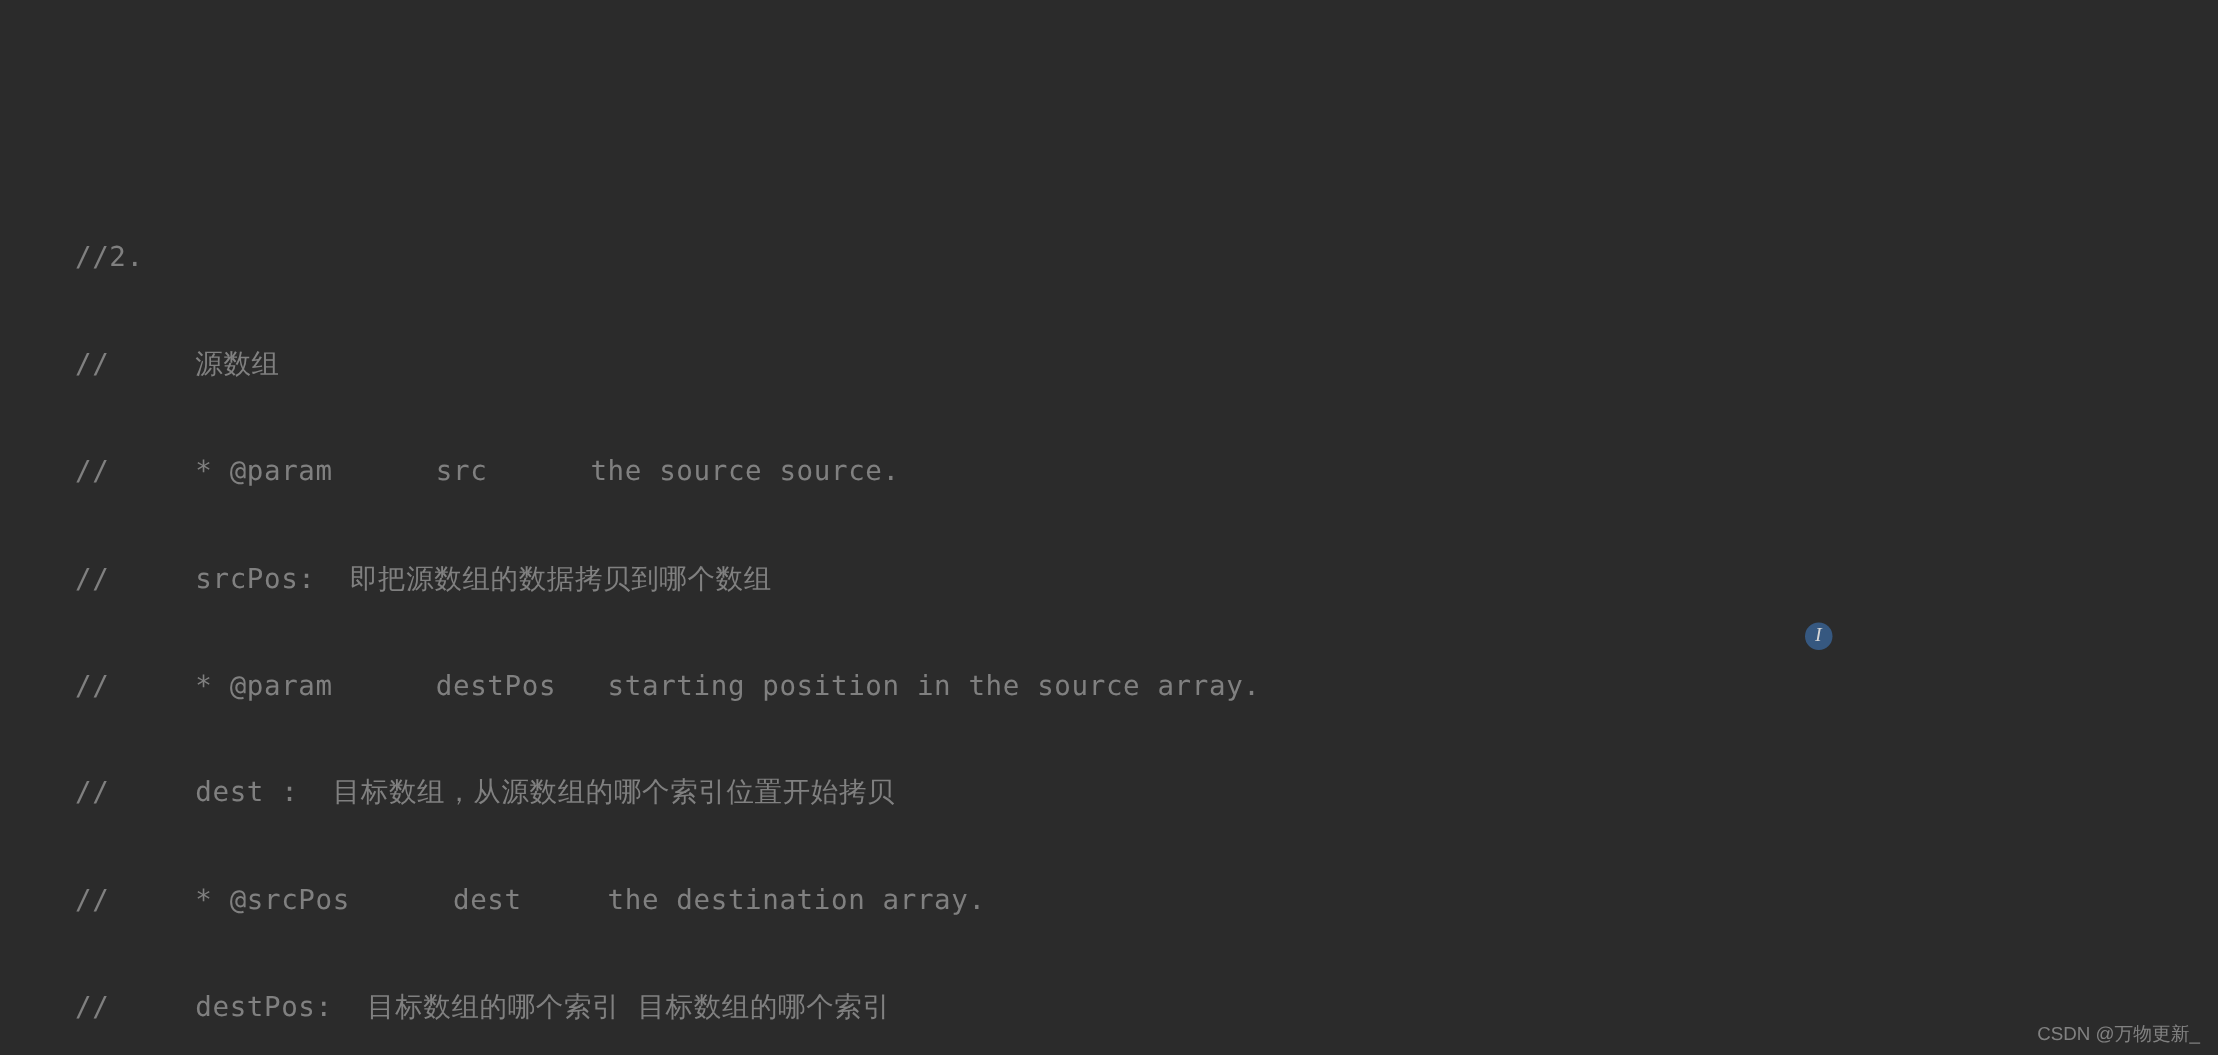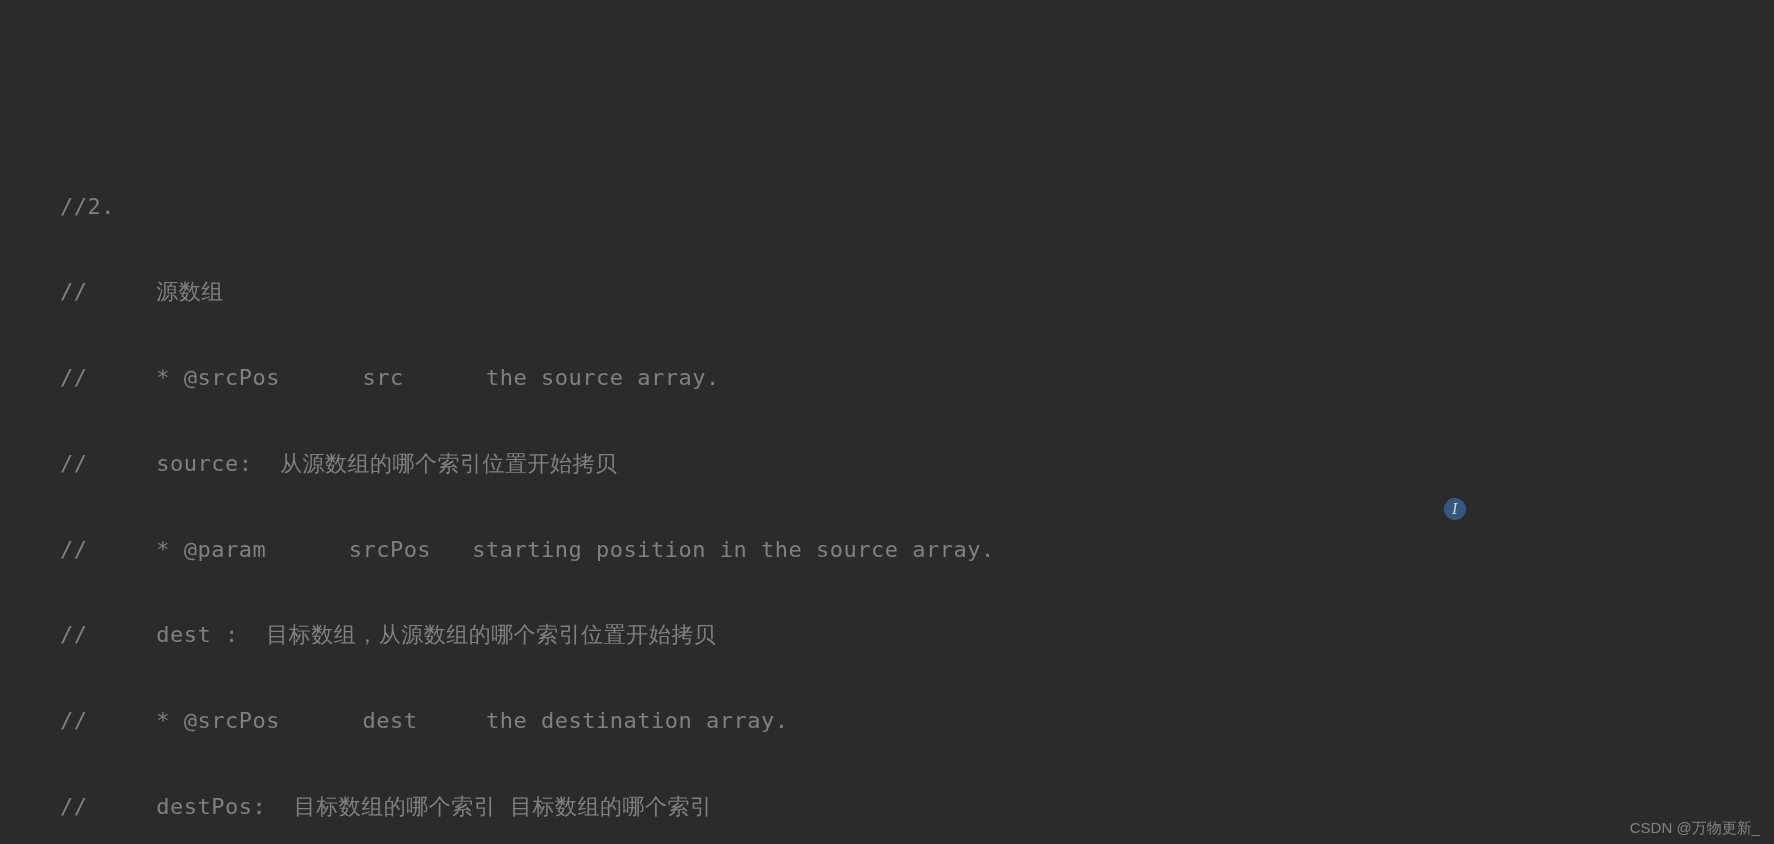--- a/index.html
+++ b/index.html
@@ -42,23 +42,23 @@
       letter-spacing: 0;
     }
   </style>
 </head>
 <body>
 
 
 
 <div class="line comment">//2.</div>
 <div class="line comment">//     源数组</div>
-<div class="line comment">//     * @srcPos      src      the source array.</div>
-<div class="line comment">//     source:  从源数组的哪个索引位置开始拷贝</div>
-<div class="line comment">//     * @param      srcPos   starting position in the source array.</div>
+<div class="line comment">//     * @param      src      the source source.</div>
+<div class="line comment">//     srcPos:  即把源数组的数据拷贝到哪个数组</div>
+<div class="line comment">//     * @param      destPos   starting position in the source array.</div>
 <div class="line comment">//     dest :  目标数组，从源数组的哪个索引位置开始拷贝</div>
 <div class="line comment">//     * @srcPos      dest     the destination array.</div>
 <div class="line comment">//     destPos:  目标数组的哪个索引 目标数组的哪个索引</div>
 
 
 
 
 
 
 

